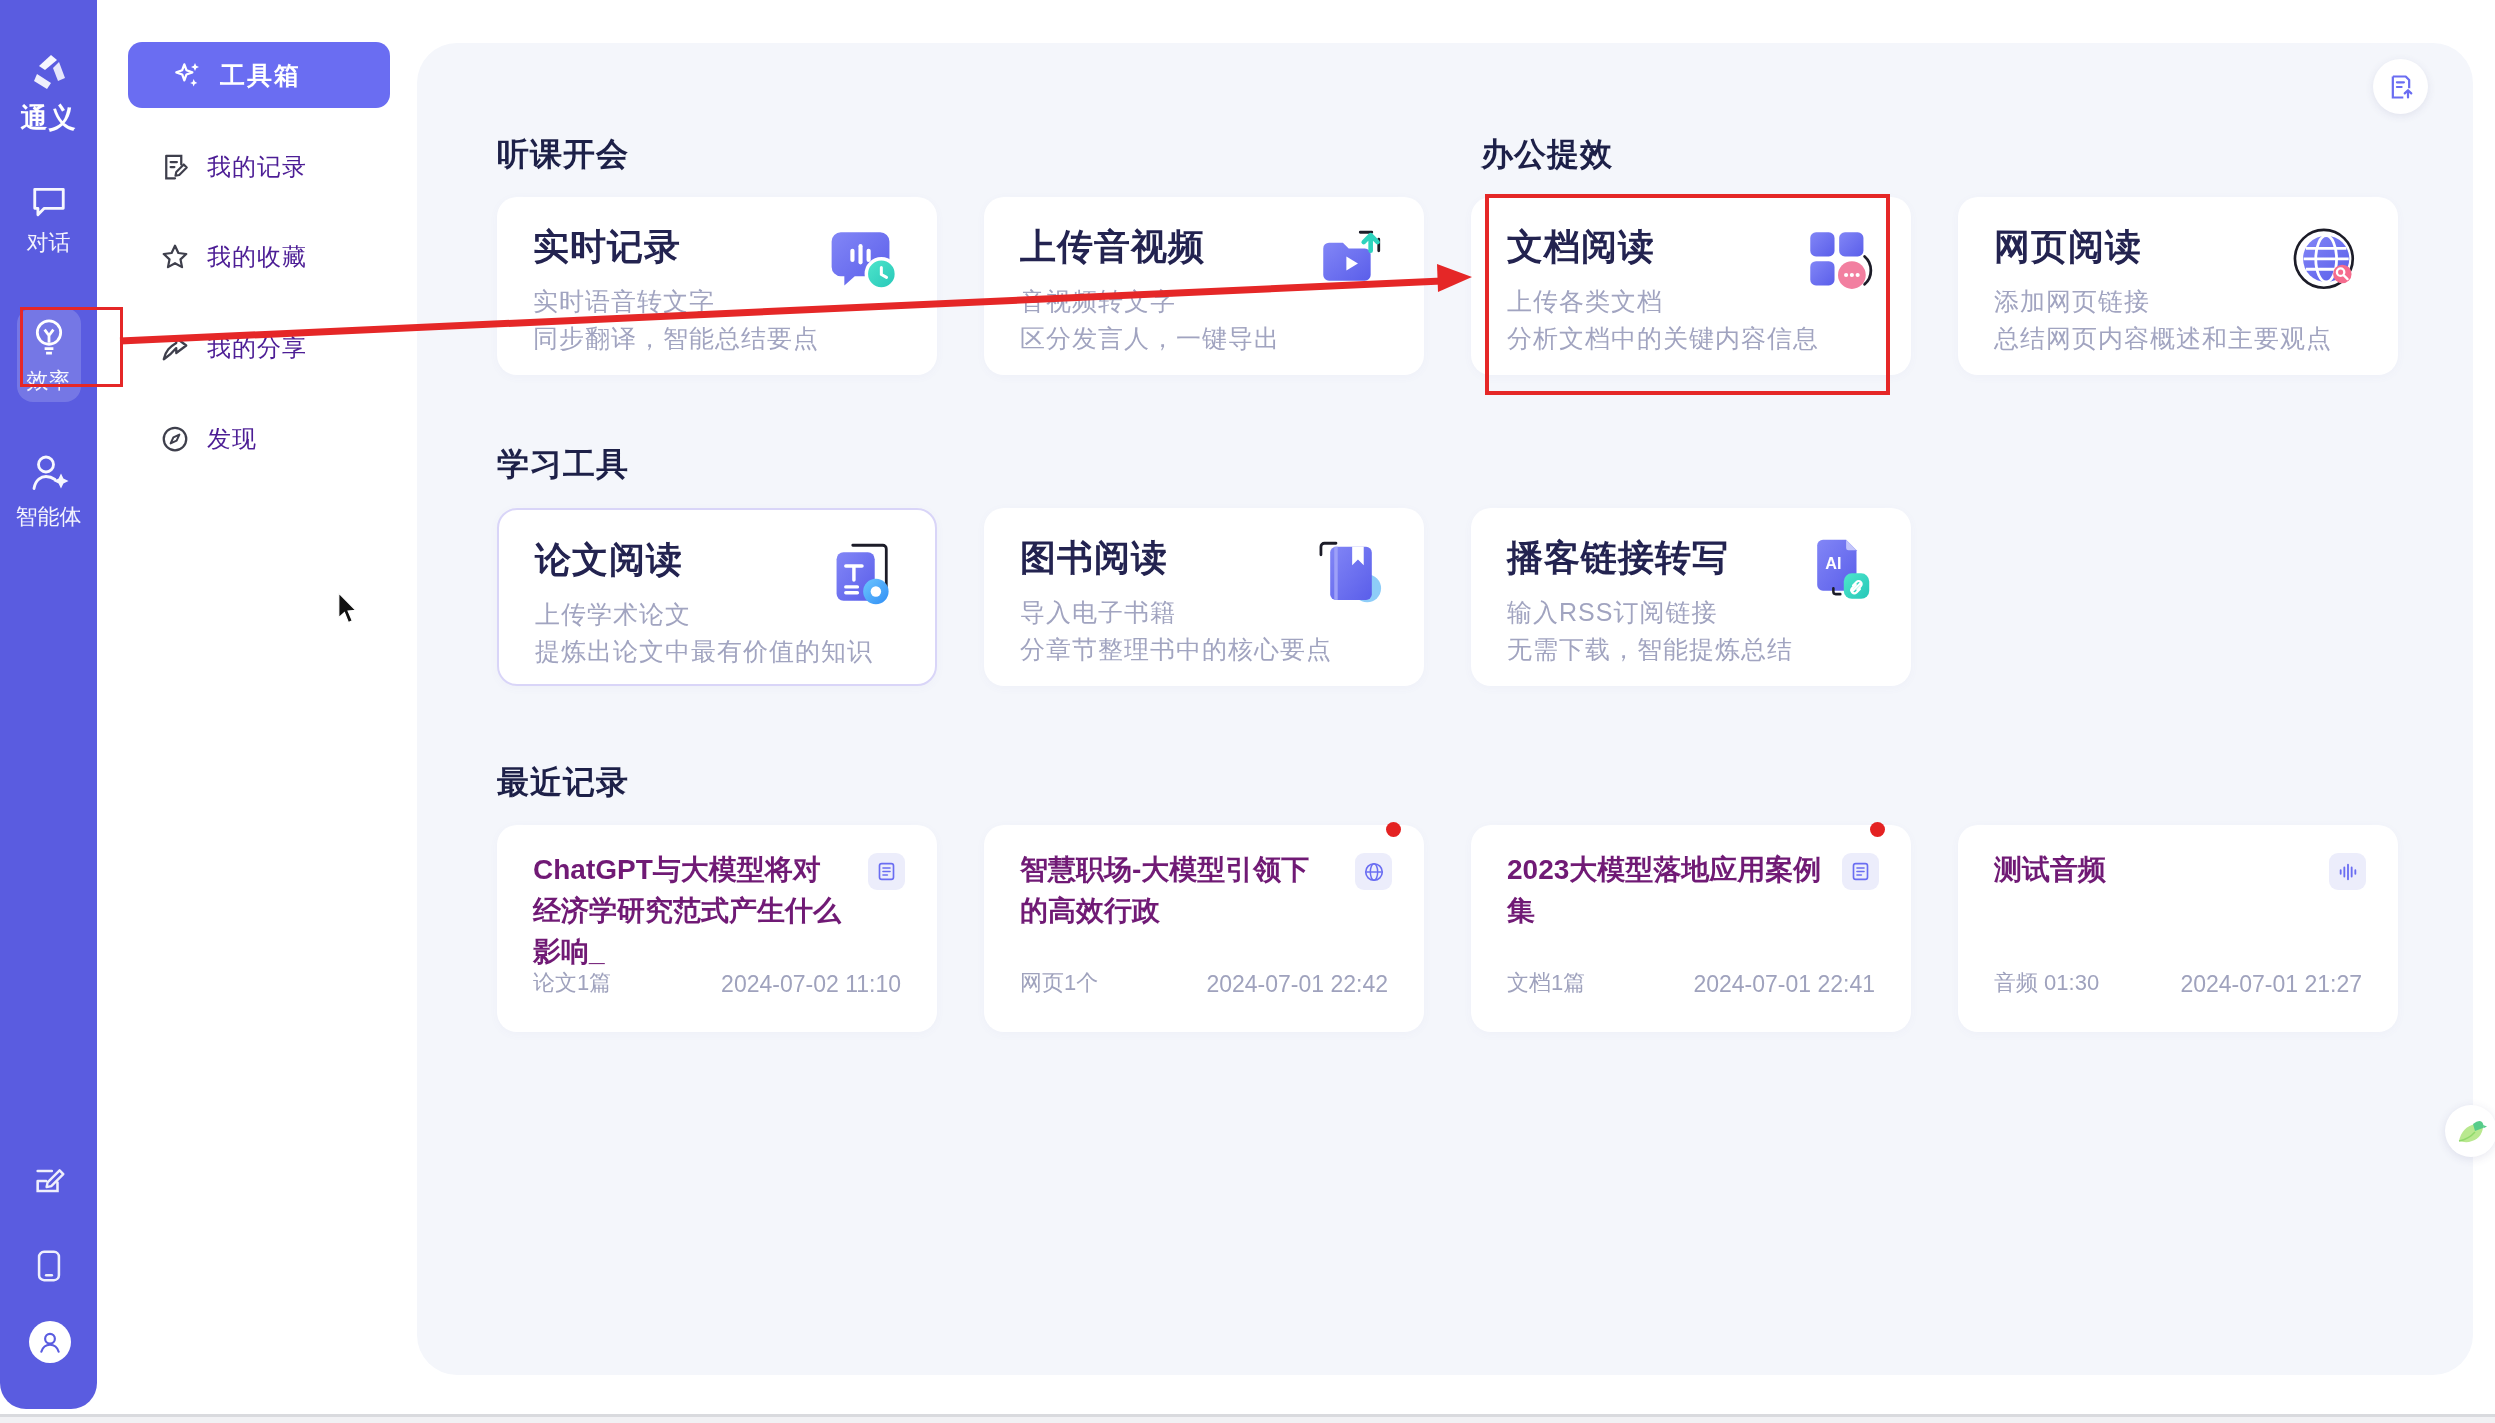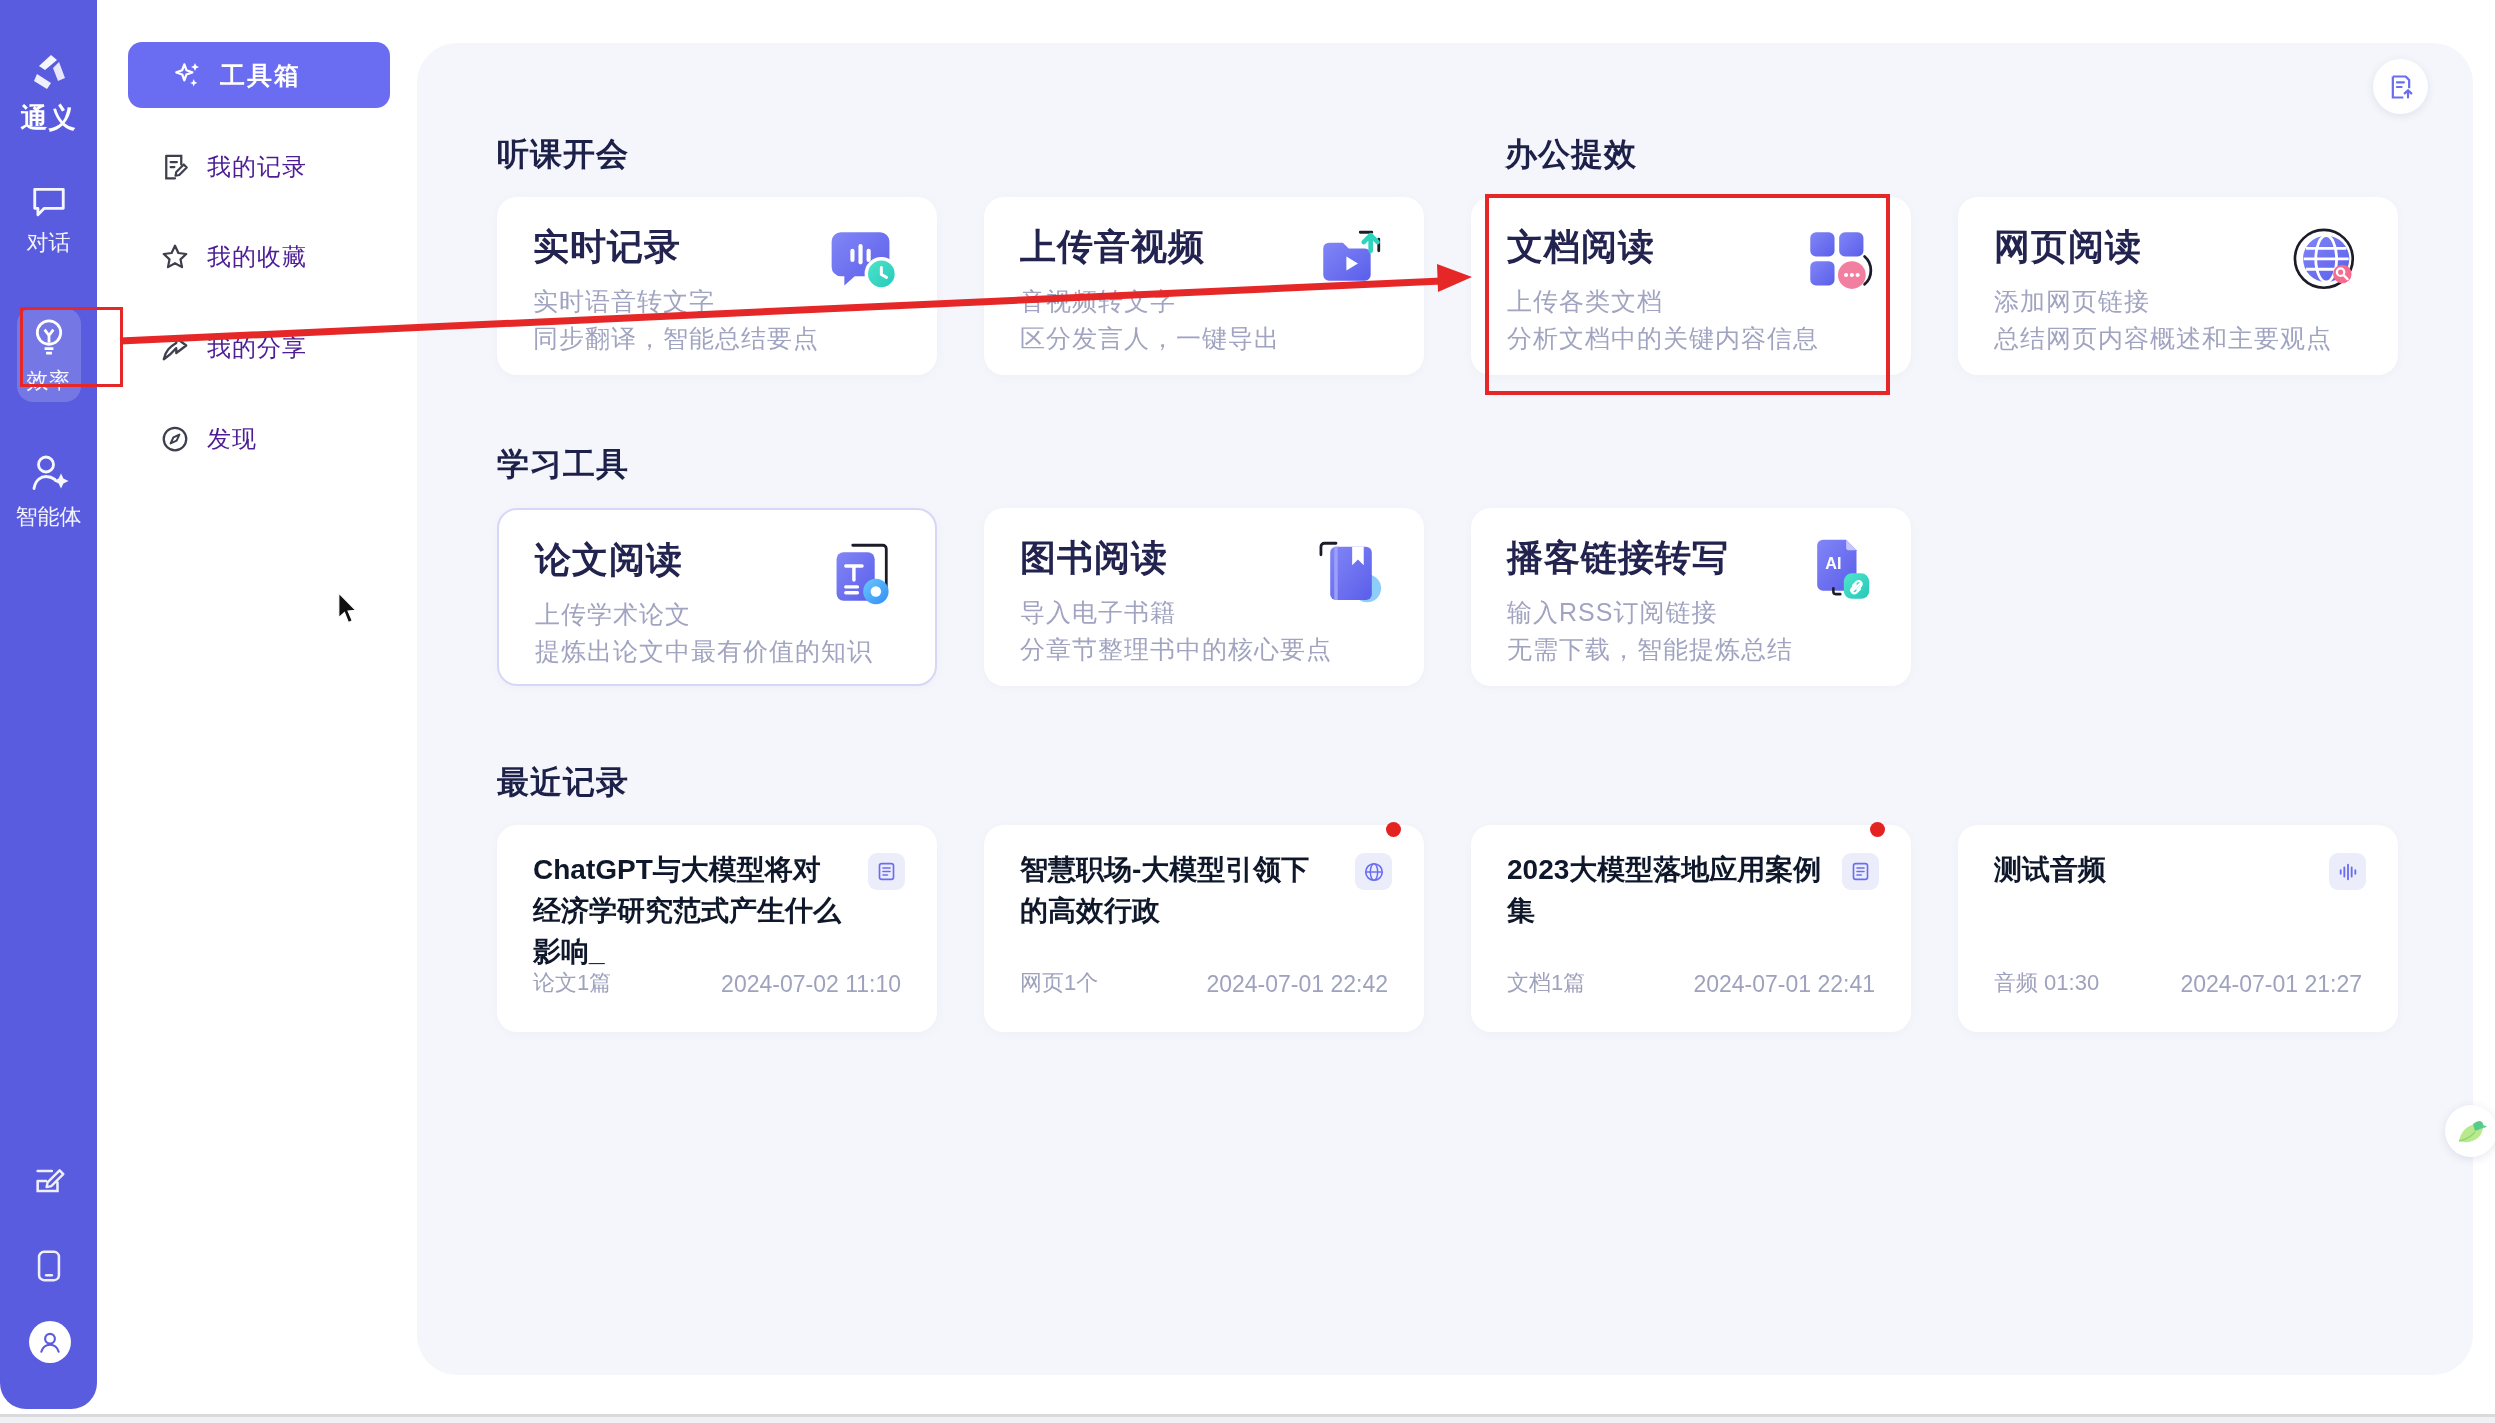--- a/index.html
+++ b/index.html
@@ -36,21 +36,21 @@
   .card { position:absolute; width:440px; height:178px; background:#fff; border-radius:20px;
           box-shadow:0 2px 10px rgba(90,92,180,.04); cursor:pointer; }
   .card.bordered { border:2px solid #d9d5f8; }
   .card .t { position:absolute; left:36px; top:26px; font-size:36px; font-weight:700; color:#232350; letter-spacing:1px; }
   .card .d { position:absolute; left:36px; top:86px; font-size:25px; line-height:37px; color:#a1a4c0; letter-spacing:1px; }
   .card .ic { position:absolute; right:36px; top:26px; width:74px; height:74px; }
 
   .rcard { position:absolute; width:440px; height:207px; background:#fff; border-radius:20px;
            box-shadow:0 2px 10px rgba(90,92,180,.04); cursor:pointer; }
   .rcard .t { position:absolute; left:36px; top:24px; width:315px; font-size:28px; font-weight:700;
-              line-height:41px; color:#0f172a; }
+              line-height:41px; color:#701a75; }
   .rcard .badge { position:absolute; right:32px; top:28px; width:37px; height:37px; background:#ecedfb;
                   border-radius:9px; display:flex; align-items:center; justify-content:center; }
   .rcard .meta-l { position:absolute; left:36px; bottom:34px; font-size:22px; color:#9fa2bd; }
   .rcard .meta-r { position:absolute; right:36px; bottom:34px; font-size:23px; color:#9fa2bd; }
   .reddot { position:absolute; width:15px; height:15px; border-radius:50%; background:#e42222; z-index:20; }
 
   .circle-btn { position:absolute; left:1956px; top:16px; width:55px; height:55px; border-radius:50%;
                 background:#fff; box-shadow:0 2px 8px rgba(60,60,120,.10); display:flex;
                 align-items:center; justify-content:center; cursor:pointer; }
 
@@ -192,21 +192,21 @@
     <div class="circle-btn">
       <svg width="28" height="28" viewBox="0 0 24 24">
         <path d="M5 3 h11 l3 3 v7" fill="none" stroke="#6a6df2" stroke-width="1.9" stroke-linejoin="round"></path>
         <path d="M5 3 v18 h9" fill="none" stroke="#6a6df2" stroke-width="1.9"></path>
         <path d="M8.5 8 h6 M8.5 12 h4" stroke="#6a6df2" stroke-width="1.9" stroke-linecap="round"></path>
         <path d="M18 21 v-6 M15.2 17.5 L18 14.8 l2.8 2.7" fill="none" stroke="#6a6df2" stroke-width="1.9" stroke-linecap="round" stroke-linejoin="round"></path>
       </svg>
     </div>
 
     <div class="sec-h" style="left:80px; top:90px">听课开会</div>
-    <div class="sec-h" style="left:1088px; top:90px">办公提效</div>
+    <div class="sec-h" style="left:1064px; top:90px">办公提效</div>
 
     <div class="card" style="left:80px; top:154px">
       <div class="t">实时记录</div>
       <div class="d"><span>实时语音转文字</span><br><span>同步翻译，智能总结要点</span></div>
       <div class="ic">
         <svg width="74" height="74" viewBox="0 0 64 64">
           <path d="M12 8 h34 a8 8 0 0 1 8 8 v22 a8 8 0 0 1 -8 8 h-22 l-9 8 v-8 h-3 a8 8 0 0 1 -8-8 V16 a8 8 0 0 1 8-8 z" fill="url(#gIndigo)"></path>
           <g stroke="#fff" stroke-width="3.6" stroke-linecap="round">
             <path d="M22 24 v8"></path>
               <path d="M29 20 v14"></path>

